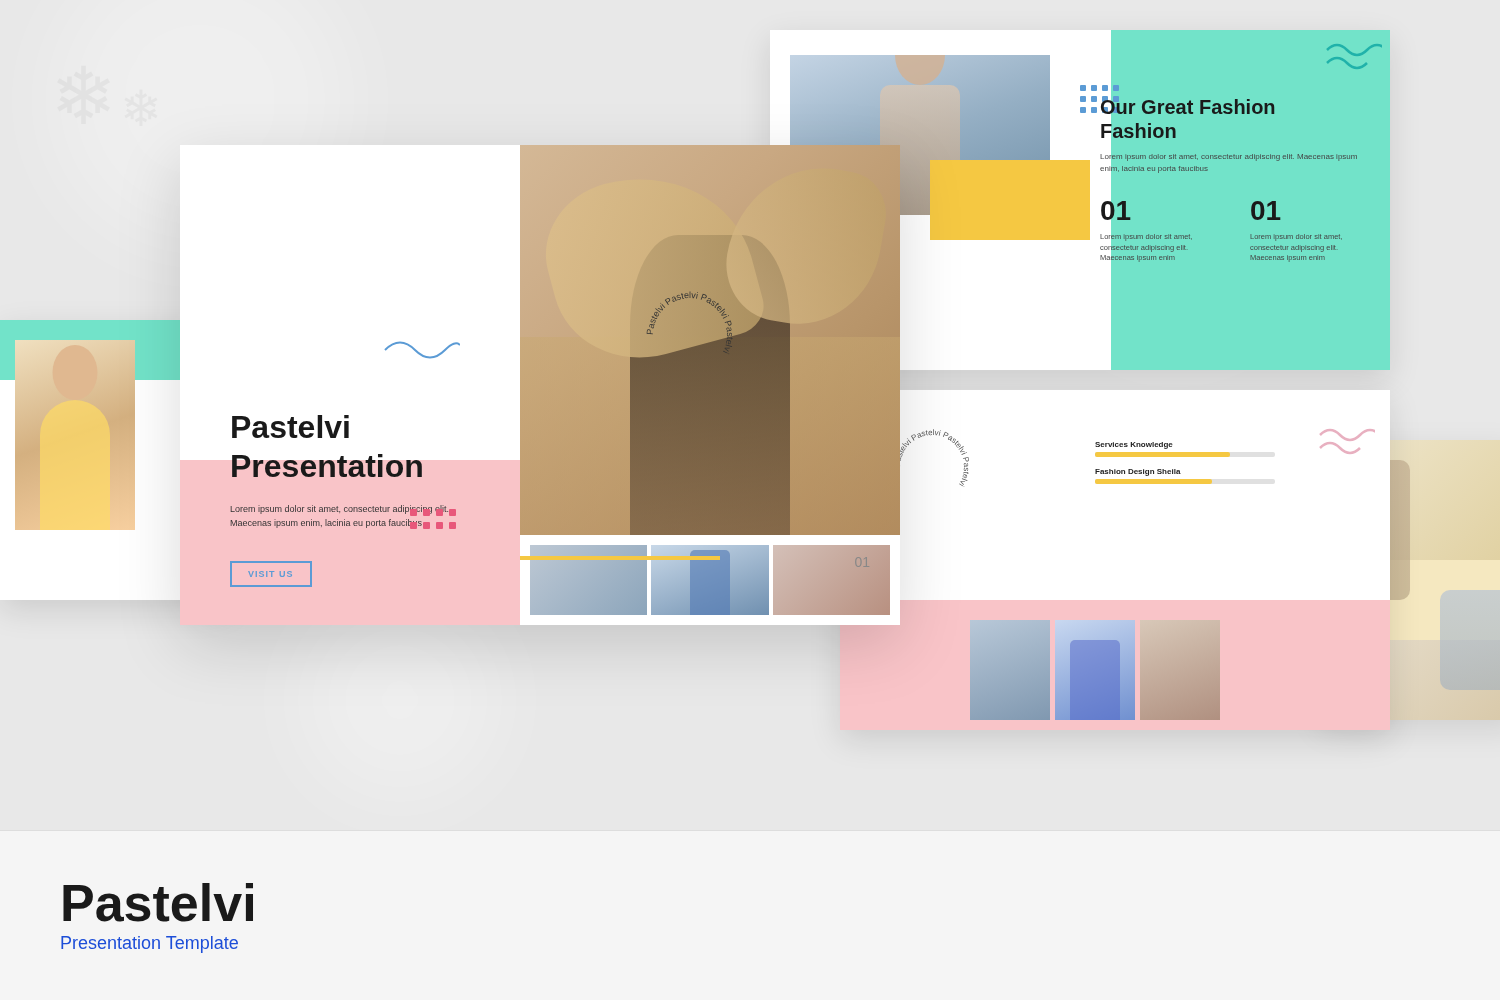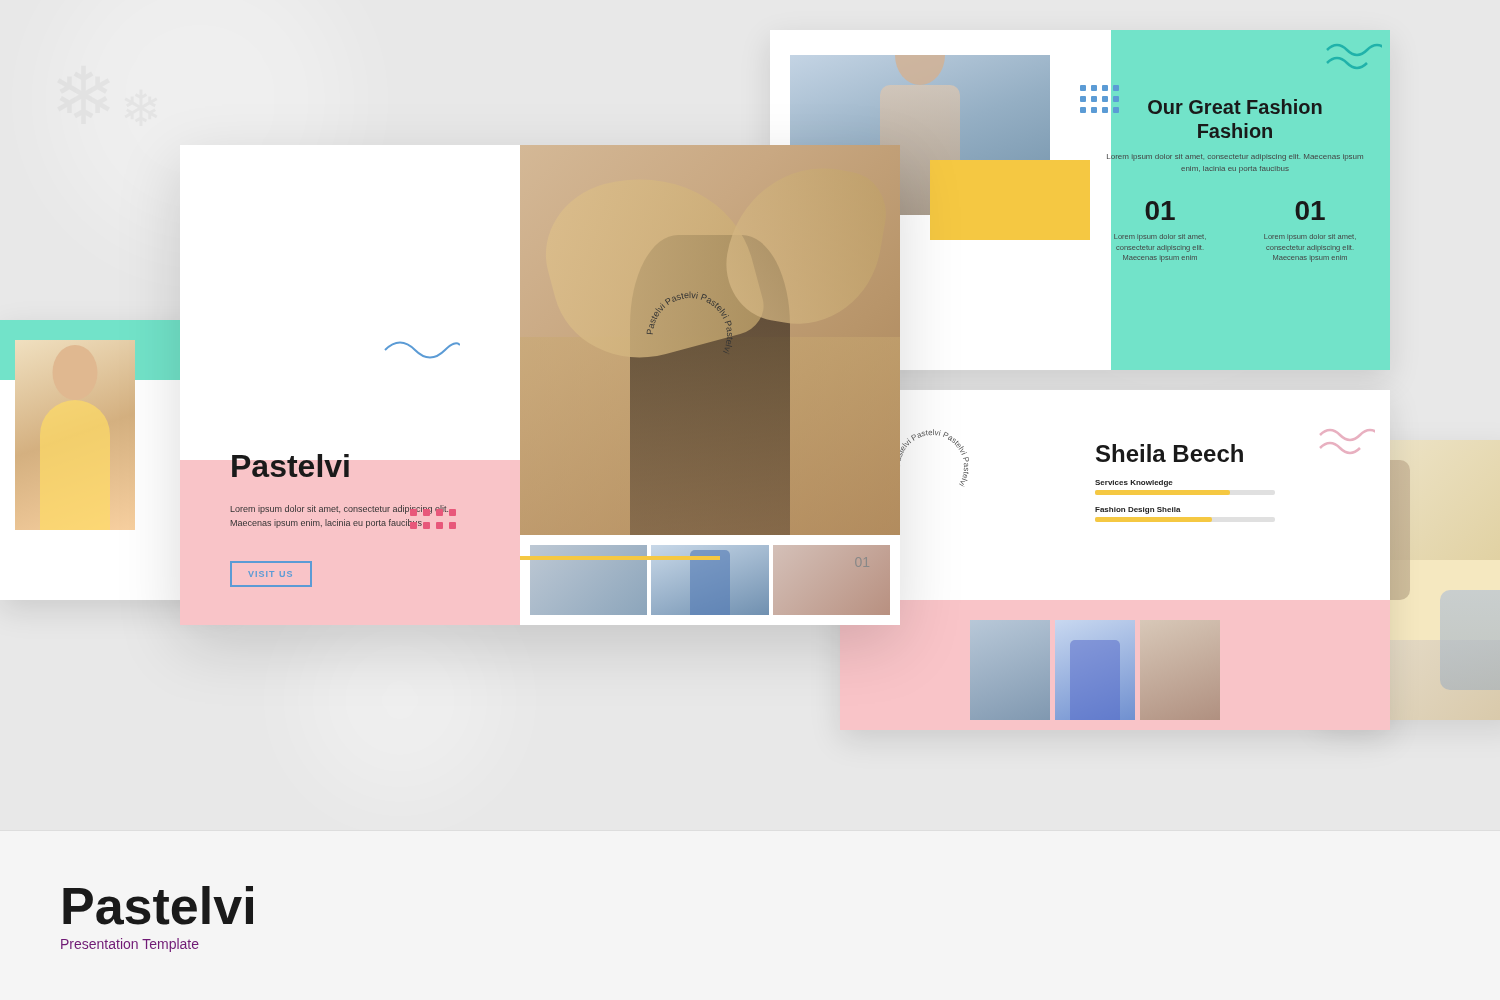--- a/index.html
+++ b/index.html
@@ -57,22 +57,22 @@
     }
 
     .footer-title {
       font-size: 52px;
       font-weight: 900;
       color: #1a1a1a;
       line-height: 1;
     }
 
     .footer-subtitle {
-      font-size: 14px;
-      color: #701a75;
+      font-size: 18px;
+      color: #1d4ed8;
       margin-top: 4px;
     }
 
     
     .slide-main {
       position: absolute;
       width: 720px;
       height: 480px;
       background: #ffffff;
       top: 145px;
@@ -404,21 +404,20 @@
       z-index: 6;
     }
 
     
     .tr-content {
       position: absolute;
       top: 65px;
       right: 20px;
       width: 270px;
       z-index: 7;
-      text-align: center;
     }
 
     .tr-content h2 {
       font-size: 20px;
       font-weight: 900;
       color: #1a1a1a;
       line-height: 1.2;
       margin-bottom: 8px;
     }
 
@@ -697,20 +696,21 @@
       </defs>
       <text font-size="9" fill="#333" font-family="Arial">
         <textPath href="#circle1">Pastelvi  Pastelvi  Pastelvi  Pastelvi  </textPath>
       </text>
     </svg>
   </div>
 
   <div class="slide-main-title">
     <h1>
       <span>Pastelvi</span><br>
+      <span>Presentation</span>
     </h1>
   </div>
 
   <p class="slide-main-body">Lorem ipsum dolor sit amet, consectetur adipiscing elit. Maecenas ipsum enim, lacinia eu porta faucibus</p>
 
   <button class="visit-btn">VISIT US</button>
 
   <div class="pink-dots">
     <div class="pink-dot"></div>
       <div class="pink-dot"></div>
@@ -794,21 +794,20 @@
       <defs>
         <path id="circle2" d="M 42,42 m -32,0 a 32,32 0 1,1 64,0 a 32,32 0 1,1 -64,0"></path>
       </defs>
       <text font-size="8" fill="#555" font-family="Arial">
         <textPath href="#circle2">Pastelvi  Pastelvi  Pastelvi  Pastelvi  </textPath>
       </text>
     </svg>
   </div>
 
   <div class="br-content">
-    <h2>Sheila Beech</h2>
 
     <div class="skill-row">
       <div class="skill-label">Services Knowledge</div>
       <div class="skill-bar-bg">
         <div class="skill-bar-fill" style="width:75%;"></div>
       </div>
     </div>
 
     <div class="skill-row">
       <div class="skill-label">Fashion Design Sheila</div>

